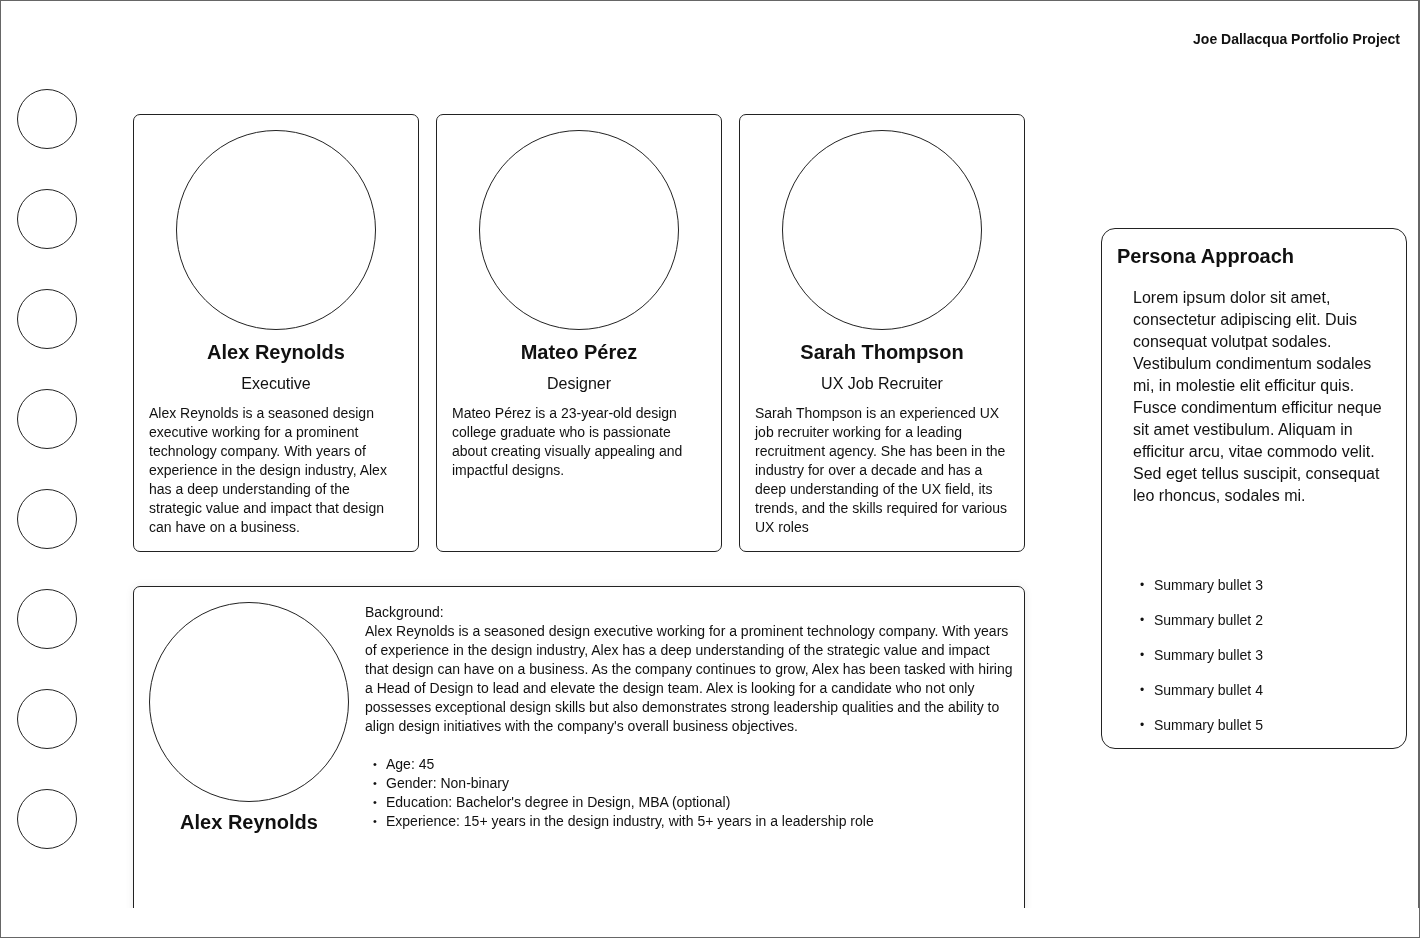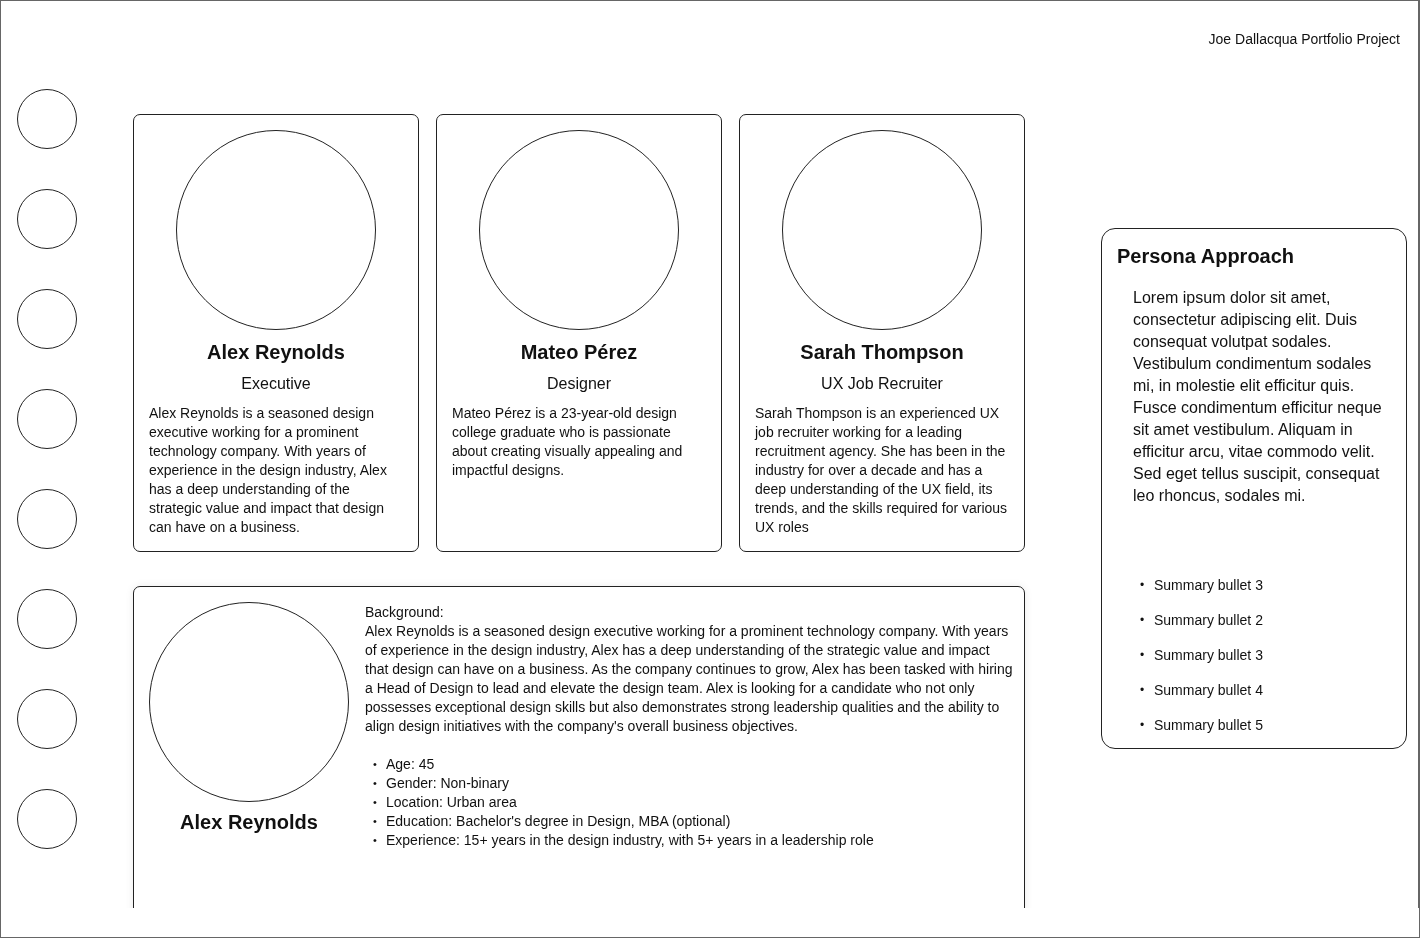--- a/index.html
+++ b/index.html
@@ -1,19 +1,19 @@
 <!DOCTYPE html>
 <html><head>
 <meta charset="utf-8">
 <style>
   * { box-sizing: border-box; margin: 0; padding: 0; }
   html, body { width: 1420px; height: 938px; overflow: hidden; background: #fff; }
   body { font-family: "Liberation Sans", "DejaVu Sans", sans-serif; color: #111; position: relative; }
   .frame { position: absolute; left: 0; top: 0; width: 1420px; height: 938px; border: 1px solid #666; border-right-width: 2px; border-bottom-width: 2px; background: #fff; }
-  .project-title { position: absolute; top: 30px; right: 18px; font-size: 14px; font-weight: normal; color: #111; margin-left: 22px; }
+  .project-title { position: absolute; top: 30px; right: 18px; font-size: 14px; font-weight: bold; color: #111; margin-left: 22px; }
 
   .nav-dot { position: absolute; left: 16px; width: 60px; height: 60px; border: 1.3px solid #222; border-radius: 50%; background: #fff; cursor: pointer; }
 
   .card { position: absolute; top: 113px; width: 286px; height: 438px; border: 1.3px solid #222; border-radius: 7px; background: #fff; cursor: pointer; }
   .card .avatar { position: absolute; left: 42px; top: 15px; width: 200px; height: 200px; border: 1.3px solid #222; border-radius: 50%; }
   .card .name { position: absolute; top: 226px; left: 0; right: 0; text-align: center; font-size: 20px; font-weight: bold; }
   .card .role { position: absolute; top: 260px; left: 0; right: 0; text-align: center; font-size: 16px; }
   .card .desc { position: absolute; top: 289px; left: 15px; right: 12px; font-size: 14px; line-height: 19px; }
 
   .approach { position: absolute; left: 1080px; top: 227px; width: 306px; height: 521px; border: 1.3px solid #222; border-radius: 14px; background: #fff; margin-left: 20px; }
@@ -86,21 +86,20 @@
   <div class="detail">
     <div class="avatar"></div>
     <div class="name">Alex Reynolds</div>
     <div class="content">
       <div class="label">Background:</div>
       <div>Alex Reynolds is a seasoned design executive working for a prominent technology company. With years of experience in the design industry, Alex has a deep understanding of the strategic value and impact that design can have on a business. As the company continues to grow, Alex has been tasked with hiring a Head of Design to lead and elevate the design team. Alex is looking for a candidate who not only possesses exceptional design skills but also demonstrates strong leadership qualities and the ability to align design initiatives with the company's overall business objectives.</div>
       <div class="spacer"></div>
       <ul>
         <li>Age: 45</li>
         <li>Gender: Non-binary</li>
-        <li>Location: Urban area</li>
         <li>Education: Bachelor's degree in Design, MBA (optional)</li>
         <li>Experience: 15+ years in the design industry, with 5+ years in a leadership role</li>
       </ul>
     </div>
   </div>
   <div class="detail-clip"></div>
 
 </div>
 
 </body></html>

